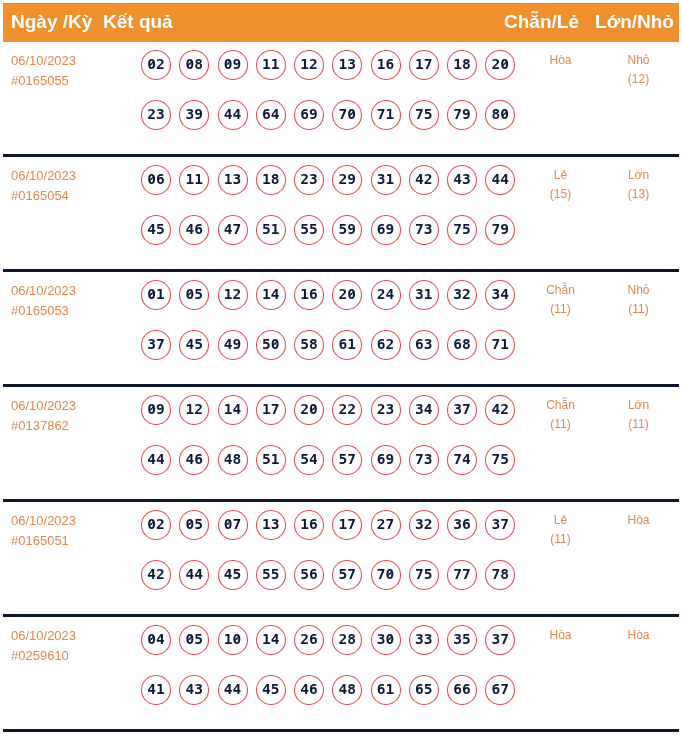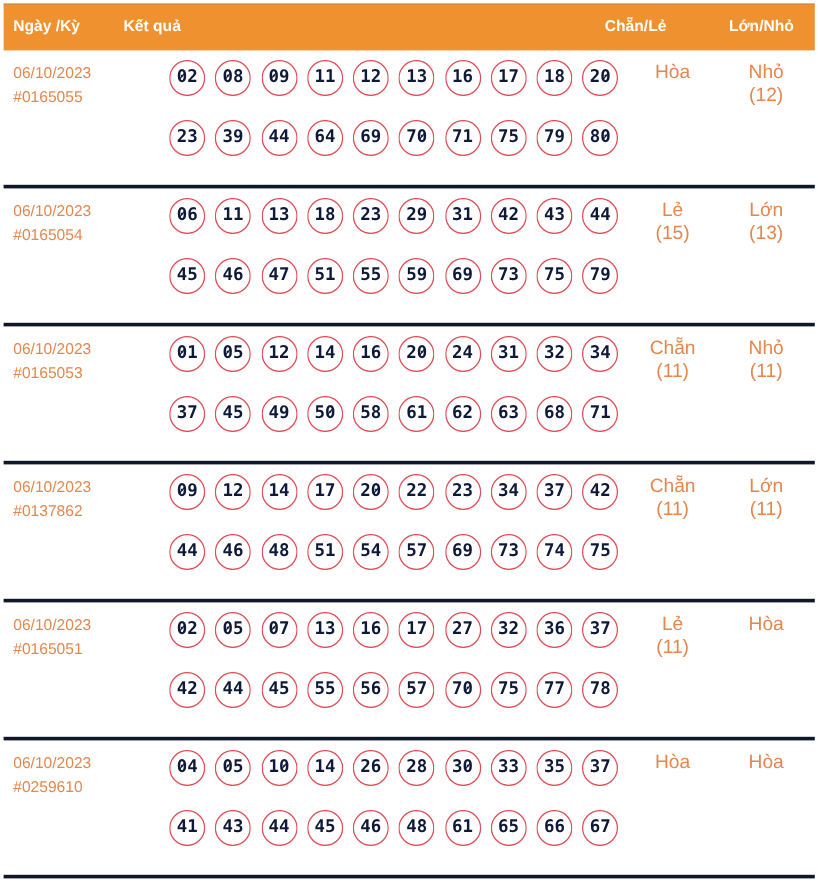--- a/index.html
+++ b/index.html
@@ -26,21 +26,21 @@
     border-top: 1px solid #CC8940;
     box-sizing: border-box;
     position: relative;
   }
   .th {
     position: absolute;
     top: 0;
     height: 39px;
     line-height: 36px;
     color: #ffffff;
-    font-size: 13px;
+    font-size: 19px;
     font-weight: bold;
     white-space: nowrap;
   }
   .th-date { left: 8px; }
   .th-result { left: 100px; }
   .th-oddeven { left: 501px; width: 105px; text-align: left; }
   .th-bigsmall { left: 579px; width: 105px; text-align: center; }
 
   .trow {
     position: relative;
@@ -104,21 +104,21 @@
     width: 5.6px;
     height: 1.3px;
     transform: rotate(-50deg);
   }
   .cell-oddeven, .cell-bigsmall {
     position: absolute;
     top: 9px;
     width: 105px;
     text-align: center;
     color: #E2884F;
-    font-size: 16px;
+    font-size: 12px;
     line-height: 19px;
   }
   .cell-oddeven { left: 505px; }
   .cell-bigsmall { left: 583px; }
 </style>
 </head>
 <body>
 
 <div class="table">
   <div class="thead">

